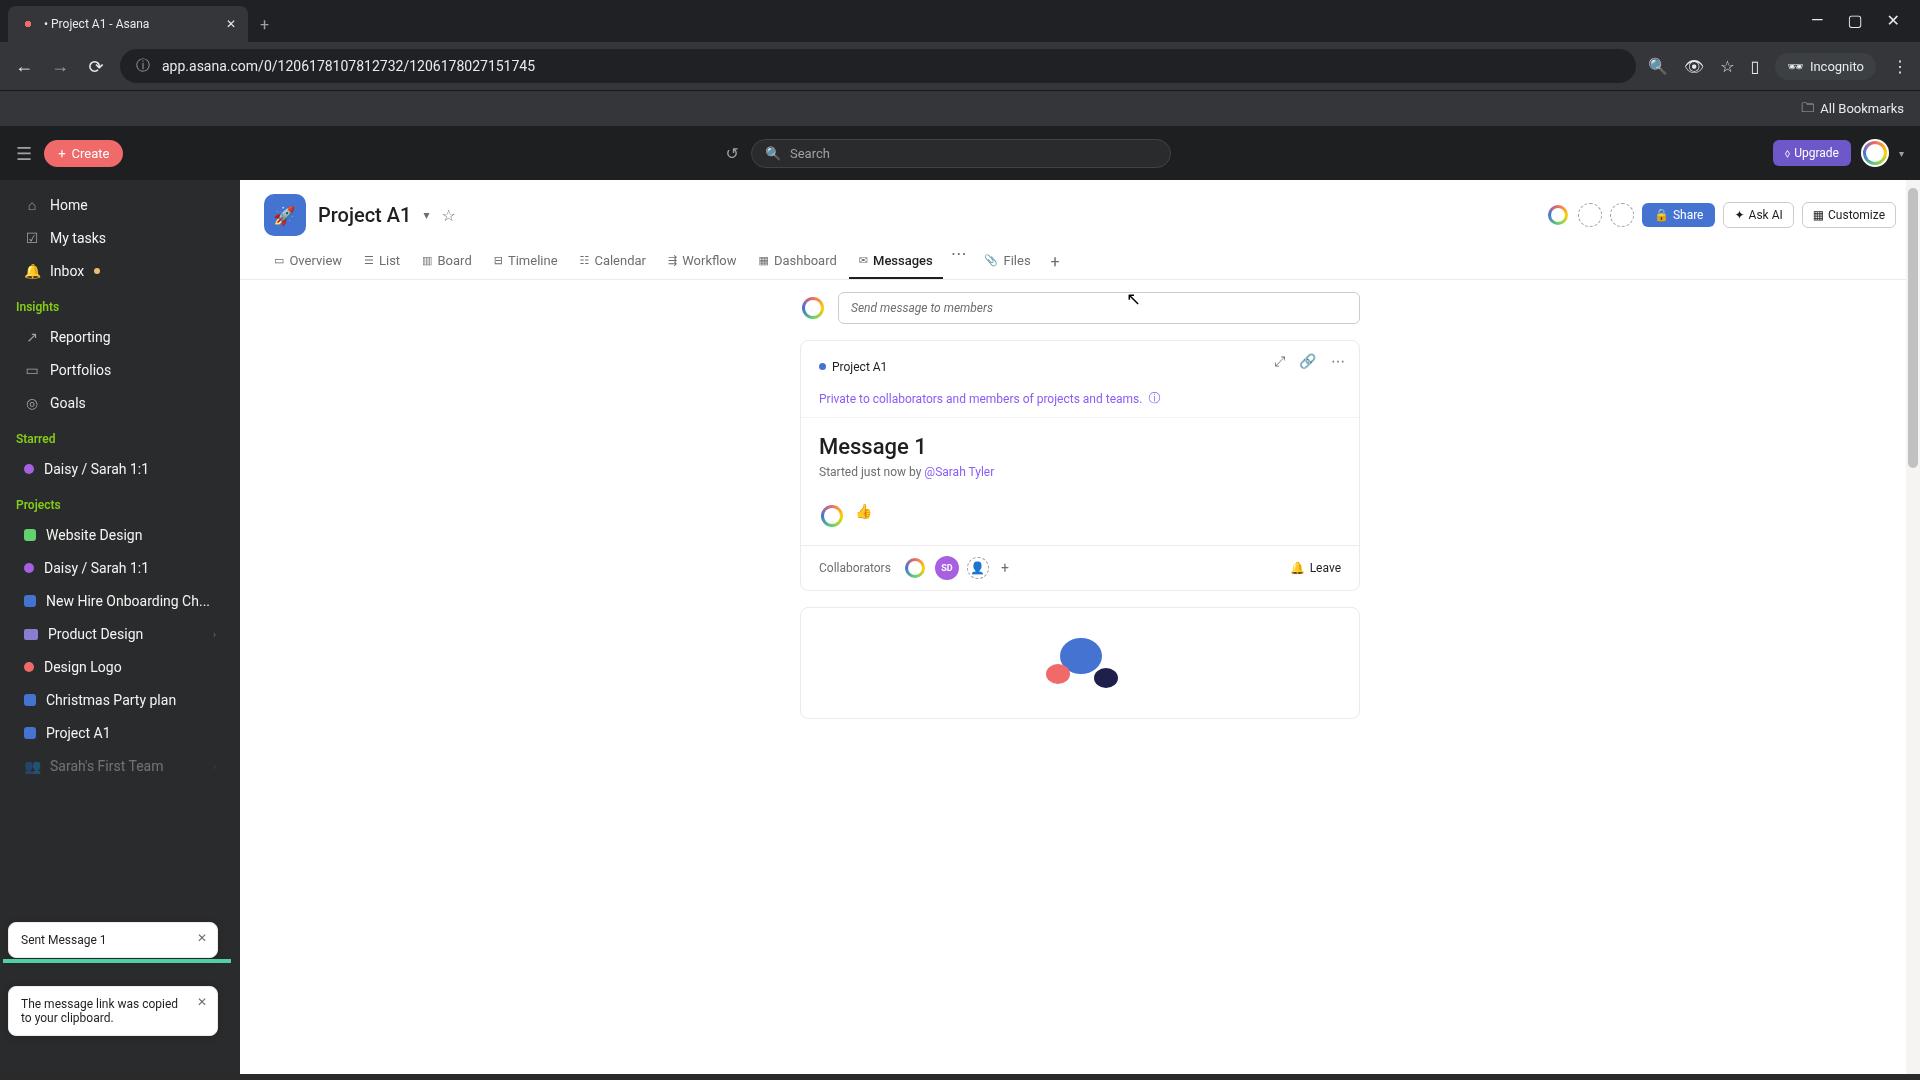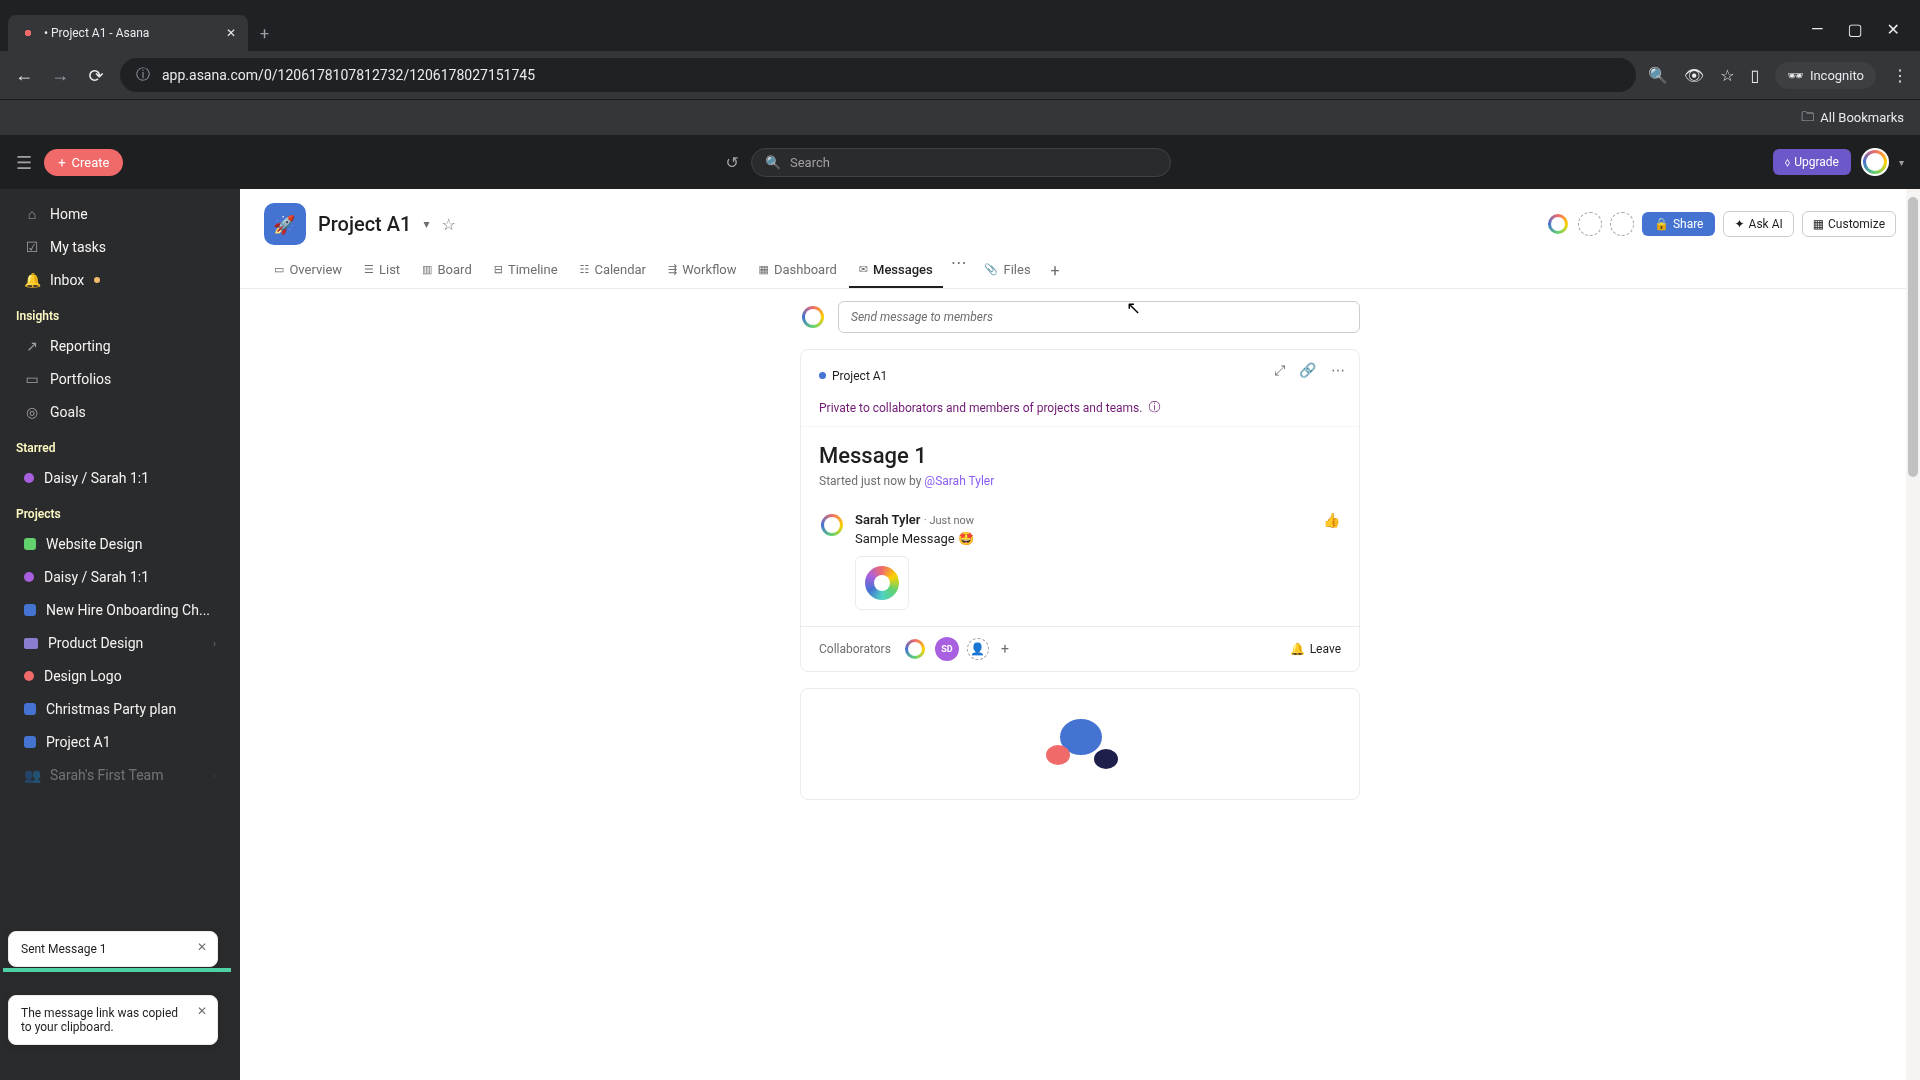--- a/index.html
+++ b/index.html
@@ -1,19 +1,19 @@
 <!DOCTYPE html>
 <html><head>
 <meta charset="utf-8">
 <style>
 * { margin: 0; padding: 0; box-sizing: border-box; font-family: -apple-system, BlinkMacSystemFont, "Segoe UI", Roboto, sans-serif; }
 body { background: #2a2a2a; overflow: hidden; }
 
 
-.browser-chrome { background: #202124; height: 51px; display: flex; align-items: flex-end; padding: 0 8px; }
+.browser-chrome { background: #202124; height: 42px; display: flex; align-items: flex-end; padding: 0 8px; }
 .tab { background: #35363a; border-radius: 8px 8px 0 0; padding: 8px 12px; display: flex; align-items: center; gap: 8px; color: #e8eaed; font-size: 12px; height: 36px; min-width: 240px; }
 .tab-favicon { width: 16px; height: 16px; background: radial-gradient(circle, #f06a6a 30%, transparent 30%); border-radius: 50%; }
 .tab-close { margin-left: auto; cursor: pointer; }
 .new-tab { color: #9aa0a6; padding: 8px 12px; cursor: pointer; font-size: 16px; }
 .window-controls { margin-left: auto; display: flex; gap: 24px; color: #e8eaed; padding: 0 12px 12px; }
 .window-controls span { cursor: pointer; }
 
 .toolbar { background: #35363a; height: 48px; display: flex; align-items: center; padding: 0 12px; gap: 12px; }
 .nav-btn { color: #9aa0a6; cursor: pointer; font-size: 18px; width: 24px; text-align: center; }
 .nav-btn.enabled { color: #e8eaed; }
@@ -38,21 +38,21 @@
 .avatar { width: 28px; height: 28px; border-radius: 50%; background: conic-gradient(#f06a6a, #ffd100, #62d26f, #4573d2, #f06a6a); border: 2px solid #fff; position: relative; }
 .avatar::after { content: ""; position: absolute; inset: 3px; background: #fff; border-radius: 50%; }
 .avatar-chevron { color: #a2a0a2; font-size: 10px; }
 
 .app-body { flex: 1; display: flex; overflow: hidden; }
 
 
 .sidebar { width: 240px; background: #2a2b2d; color: #f5f4f3; font-size: 14px; overflow-y: auto; padding: 8px 0; position: relative; }
 .sidebar-item { padding: 8px 16px; display: flex; align-items: center; gap: 10px; cursor: pointer; border-radius: 6px; margin: 1px 8px; }
 .sidebar-icon { width: 16px; text-align: center; font-size: 14px; color: #a2a0a2; }
-.sidebar-heading { padding: 12px 16px 6px; font-size: 12px; font-weight: 600; color: #fef9c3; }
+.sidebar-heading { padding: 12px 16px 6px; font-size: 12px; font-weight: 600; color: #84cc16; }
 .proj-dot { width: 12px; height: 12px; border-radius: 3px; flex-shrink: 0; }
 .proj-circle { width: 10px; height: 10px; border-radius: 50%; flex-shrink: 0; }
 .badge-dot { width: 6px; height: 6px; background: #f1bd6c; border-radius: 50%; }
 .sidebar-item .chev { margin-left: auto; color: #6a696a; font-size: 10px; }
 .folder-icon { width: 14px; height: 11px; border-radius: 2px; }
 
 
 .main { flex: 1; background: #fff; display: flex; flex-direction: column; overflow: hidden; position: relative; }
 .project-header { padding: 14px 24px 0; border-bottom: 1px solid #edeae9; }
 .project-title-row { display: flex; align-items: center; gap: 12px; }
@@ -75,21 +75,21 @@
 .content-scroll { flex: 1; overflow-y: auto; padding: 12px 0; display: flex; flex-direction: column; align-items: center; gap: 16px; }
 
 .compose-row { display: flex; align-items: center; gap: 12px; width: 560px; font-style: italic; }
 .compose-input { flex: 1; border: 1px solid #cfcbcb; border-radius: 6px; padding: 8px 12px; font-size: 12px; color: #6d6e6f; }
 
 .message-card { width: 560px; border: 1px solid #edeae9; border-radius: 8px; background: #fff; }
 .card-header { padding: 14px 18px 10px; border-bottom: 1px solid #f5f4f3; position: relative; }
 .proj-chip { display: inline-flex; align-items: center; gap: 6px; font-size: 12px; color: #1e1f21; }
 .card-actions { position: absolute; right: 14px; top: 12px; display: flex; gap: 14px; color: #6d6e6f; font-size: 14px; }
 .card-actions span { cursor: pointer; }
-.privacy-note { font-size: 12px; color: #701a75; margin-top: 16px; display: flex; align-items: center; gap: 6px; }
+.privacy-note { font-size: 12px; color: #8b5cf6; margin-top: 16px; display: flex; align-items: center; gap: 6px; }
 .card-body { padding: 16px 18px; }
 .msg-title { font-size: 22px; font-weight: 500; color: #1e1f21; }
 .msg-meta { font-size: 12px; color: #6d6e6f; margin-top: 6px; }
 .msg-author-link { color: #8b5cf6; }
 .msg-post { display: flex; gap: 10px; margin-top: 24px; }
 .msg-content { flex: 1; }
 .msg-author-row { font-size: 13px; }
 .msg-author-name { font-weight: 600; color: #1e1f21; }
 .msg-time { color: #6d6e6f; font-size: 11px; }
 .msg-text { font-size: 13px; color: #1e1f21; margin-top: 4px; }
@@ -372,30 +372,20 @@
               <span>ⓘ</span>
             </div>
           </div>
           <div class="card-body">
             <div class="msg-title">Message 1</div>
             <div class="msg-meta">
               <span>Started just now by </span><span class="msg-author-link">@Sarah Tyler</span>
             </div>
             <div class="msg-post">
               <div class="avatar" style="width:26px;height:26px"></div>
-              <div class="msg-content">
-                <div class="msg-author-row">
-                  <span class="msg-author-name">Sarah Tyler</span>
-                  <span class="msg-time"> · <span>Just now</span></span>
-                </div>
-                <div class="msg-text">Sample Message 🤩</div>
-                <div class="attachment">
-                  <div class="attach-swirl"></div>
-                </div>
-              </div>
               <span class="like-btn">👍</span>
             </div>
           </div>
           <div class="card-footer">
             <span class="collab-label">Collaborators</span>
             <div class="avatar collab-avatar"></div>
             <div class="collab-avatar purple">SD</div>
             <div class="collab-add">👤</div>
             <span class="collab-plus">+</span>
             <div class="leave-btn">

